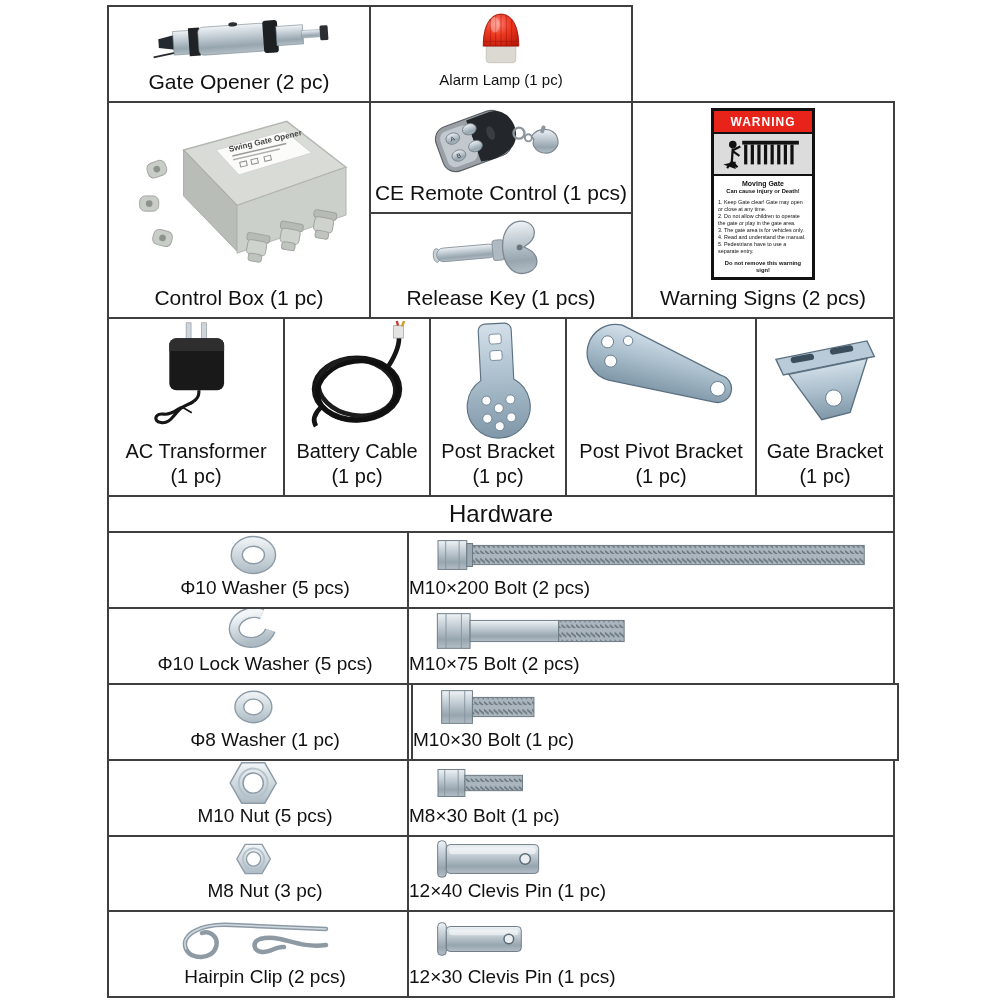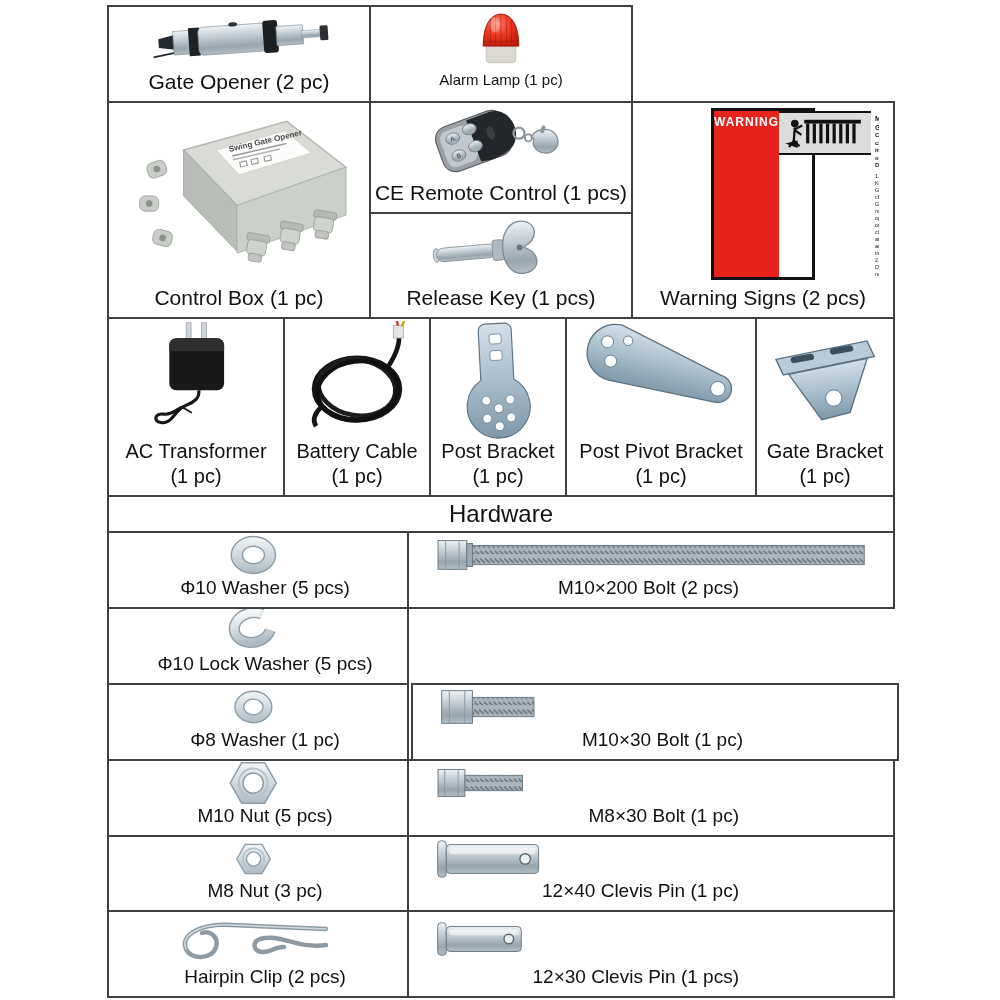--- a/index.html
+++ b/index.html
@@ -10,24 +10,24 @@
     display:flex;flex-direction:column;align-items:center;justify-content:flex-end;overflow:hidden;}
   .img{flex:1 1 auto;min-height:0;width:100%;display:flex;align-items:center;justify-content:center;}
   .lbl{font-size:21px;line-height:1.2;text-align:center;margin:0 0 7px;white-space:nowrap;}
   .lbl-md{font-size:15px;margin-bottom:12px;}
   .lbl-sm{font-size:13px;line-height:1.25;margin-bottom:4px;white-space:normal;}
   .lbl-two{font-size:20px;line-height:1.25;margin-bottom:6px;}
   .hw-title{font-size:24px;margin:0;align-self:center;}
   .hw-cell-left{align-items:center;}
   .hw-lbl{font-size:19px;margin:0 0 8px;padding-left:14px;white-space:nowrap;}
   .hw-cell-right{align-items:flex-start;}
-  .hw-lbl-right{font-size:19px;margin:0 0 8px;width:330px;text-align:right;white-space:nowrap;}
+  .hw-lbl-right{font-size:19px;margin:0 0 8px;width:330px;text-align:left;white-space:nowrap;}
   .hw-img{flex:1 1 auto;min-height:0;display:flex;align-items:center;}
   
-  .sign{width:104px;height:172px;border:3px solid #111;background:#fff;display:flex;flex-direction:row;box-sizing:border-box;}
+  .sign{width:104px;height:172px;border:3px solid #111;background:#fff;display:flex;flex-direction:column;box-sizing:border-box;}
   .sign-head{background:#e8231a;color:#fff;font-weight:bold;font-size:12px;letter-spacing:1px;text-align:center;padding:4px 0 3px;}
   .sign-pict{height:40px;background:#dcdcdc;border-top:2px solid #111;border-bottom:2px solid #111;
     display:flex;align-items:center;justify-content:center;flex:0 0 auto;}
   .sign-body{flex:1;padding:3px 4px;font-size:5.5px;line-height:1.3;overflow:hidden;}
   .s-title{text-align:center;font-weight:bold;font-size:7px;}
   .s-sub{text-align:center;font-weight:bold;font-size:5.8px;margin-bottom:3px;}
   .s-list{white-space:pre-line;font-size:5.4px;}
   .s-foot{text-align:center;font-weight:bold;font-size:5.8px;margin-top:5px;}
 </style>
 </head>
@@ -334,20 +334,32 @@
     <div class="hw-img">
       <svg width="200" height="48" viewBox="0 0 200 52">
         <g transform="rotate(-12 95 26)">
           <path d="M108,10 A20,16 0 1 0 113,29" fill="none" stroke="#8c9ba6" stroke-width="12"></path>
           <path d="M108,10 A20,16 0 1 0 113,29" fill="none" stroke="url(#gWash)" stroke-width="9"></path>
         </g>
       </svg>
     </div>
     <div class="hw-lbl">Φ10 Lock Washer (5 pcs)</div>
   </div>
+  <div class="cell hw-cell-right" style="left:300px;top:602px;width:488px;height:78px">
+    <div class="hw-img" style="margin-left:14px">
+      <svg width="462" height="52" viewBox="0 0 462 54">
+        <rect x="6" y="9" width="34" height="36" fill="url(#gSteel)" stroke="#6c7a84"></rect>
+        <line x1="15" y1="9" x2="15" y2="45" stroke="#8795a0"></line>
+            <line x1="31" y1="9" x2="31" y2="45" stroke="#8795a0"></line>
+        <rect x="40" y="16" width="92" height="22" fill="url(#gSteel)" stroke="#6c7a84"></rect>
+        <rect x="132" y="16" width="68" height="22" fill="url(#pThread)" stroke="#6c7a84"></rect>
+      </svg>
+    </div>
+    <div class="hw-lbl-right">M10×75 Bolt (2 pcs)</div>
+  </div>
 
   <div class="cell hw-cell-left" style="left:0;top:678px;width:302px;height:78px">
     <div class="hw-img">
       <svg width="200" height="48" viewBox="0 0 200 52">
         <ellipse cx="95" cy="26" rx="20" ry="17" fill="url(#gWash)" stroke="#8c9ba6" stroke-width="1.5"></ellipse>
         <ellipse cx="95" cy="26" rx="10.5" ry="8.5" fill="#ffffff" stroke="#8c9ba6" stroke-width="1.5"></ellipse>
       </svg>
     </div>
     <div class="hw-lbl">Φ8 Washer (1 pc)</div>
   </div>

